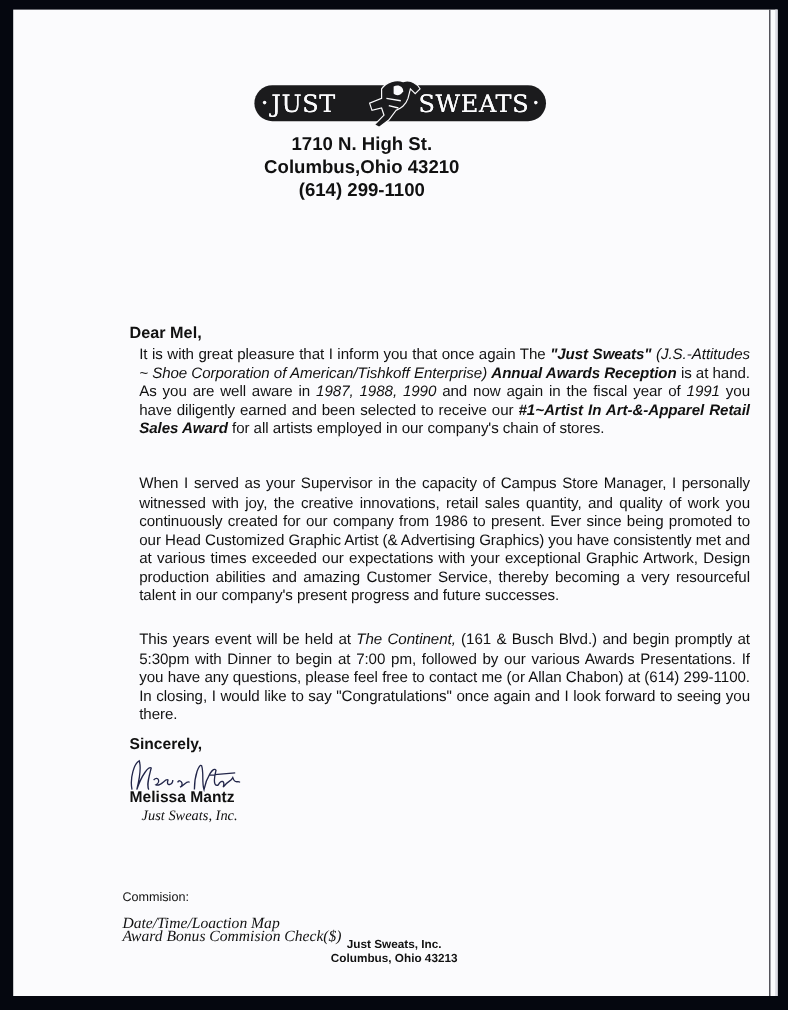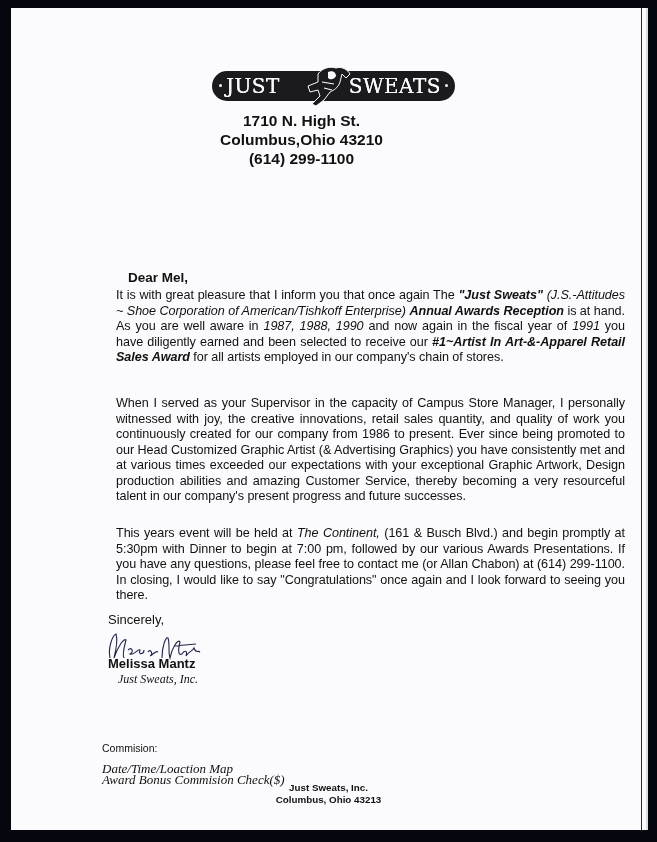--- a/index.html
+++ b/index.html
@@ -44,31 +44,31 @@
     position: absolute; left: 0; width: 581px; top: 103px;
     text-align: center; font-weight: bold; font-size: 15.5px; line-height: 19px;
   }
 
   .recipient {
     position: absolute; left: 97px; top: 188px;
     font-weight: bold; font-size: 13.5px; line-height: 15.5px;
   }
   .salutation {
     position: absolute; left: 97px; top: 262px;
-    font-weight: bold; font-size: 13.5px; margin-left: 20px;
+    font-weight: bold; font-size: 13.5px;
   }
   .para {
     position: absolute; left: 97px; width: 509px;
     font-size: 12.6px; line-height: 15.5px;
     text-align: justify; letter-spacing: -0.05px; margin-left: 8px;
   }
   .para b i, .para i b { font-weight: bold; font-style: italic; }
   .closing {
     position: absolute; left: 97px; top: 604px;
-    font-weight: normal; font-size: 13px;
+    font-weight: bold; font-size: 13px;
   }
   .signature {
     position: absolute; left: 93px; top: 620px; width: 100px; height: 40px;
   }
   .signer {
     position: absolute; left: 97px; top: 648px;
     font-weight: bold; font-size: 13px;
   }
   .signer-co {
     position: absolute; left: 107px; top: 664px;

